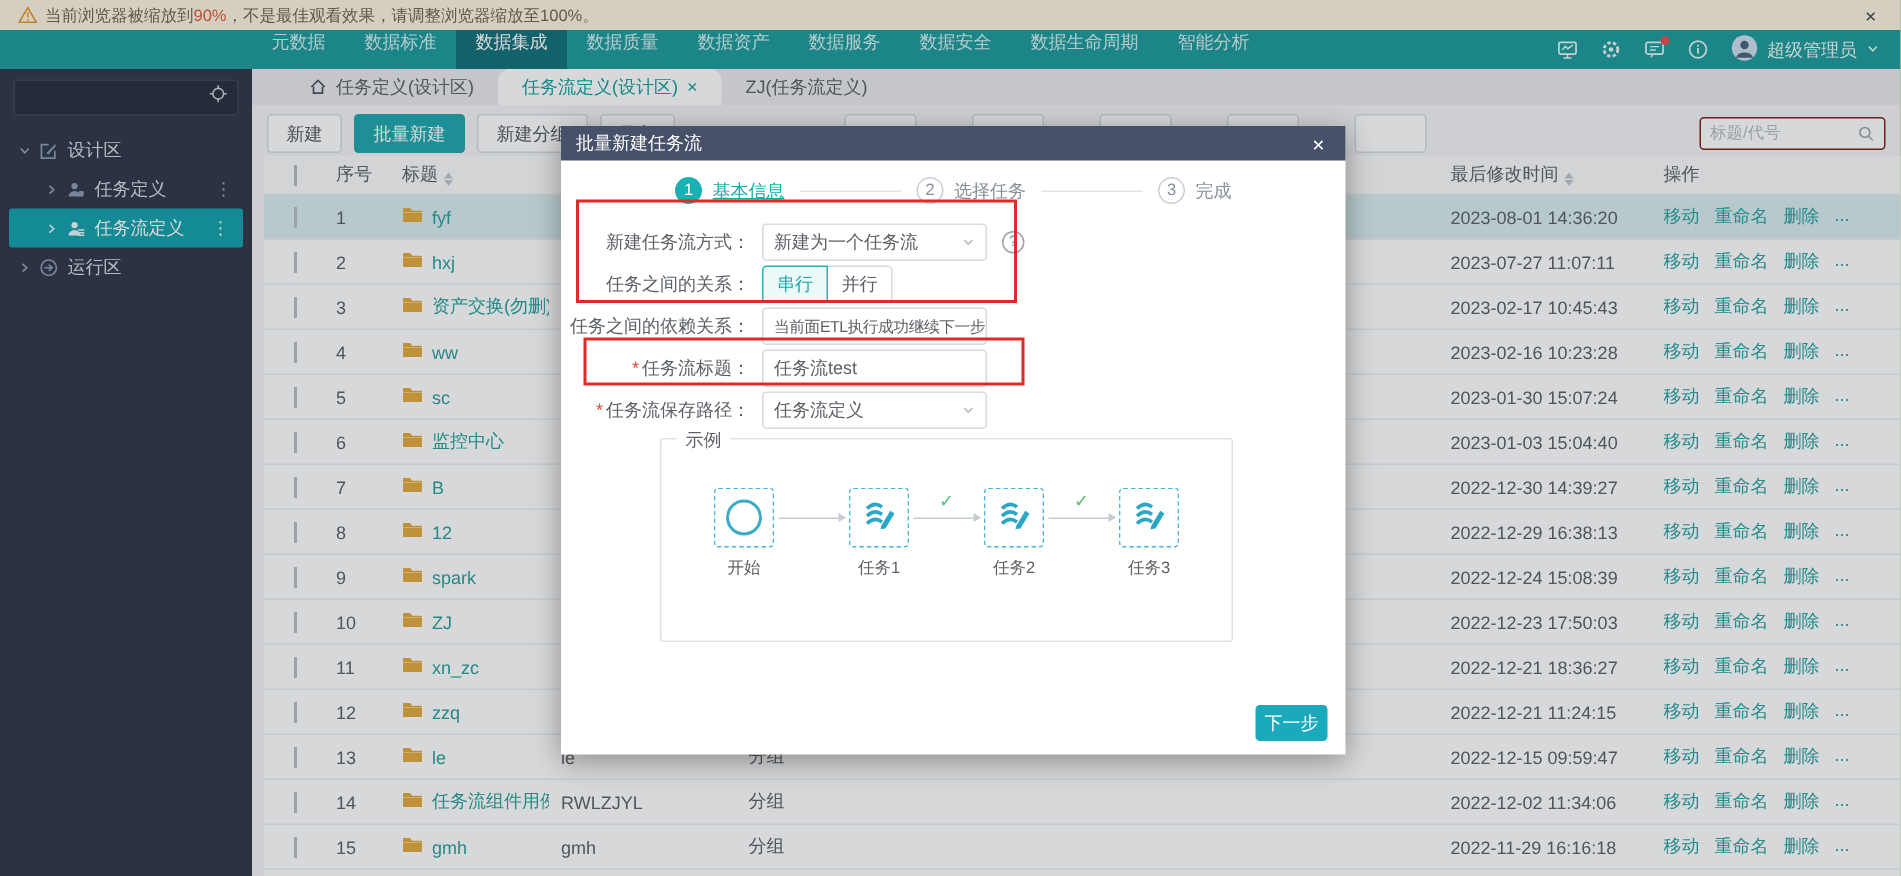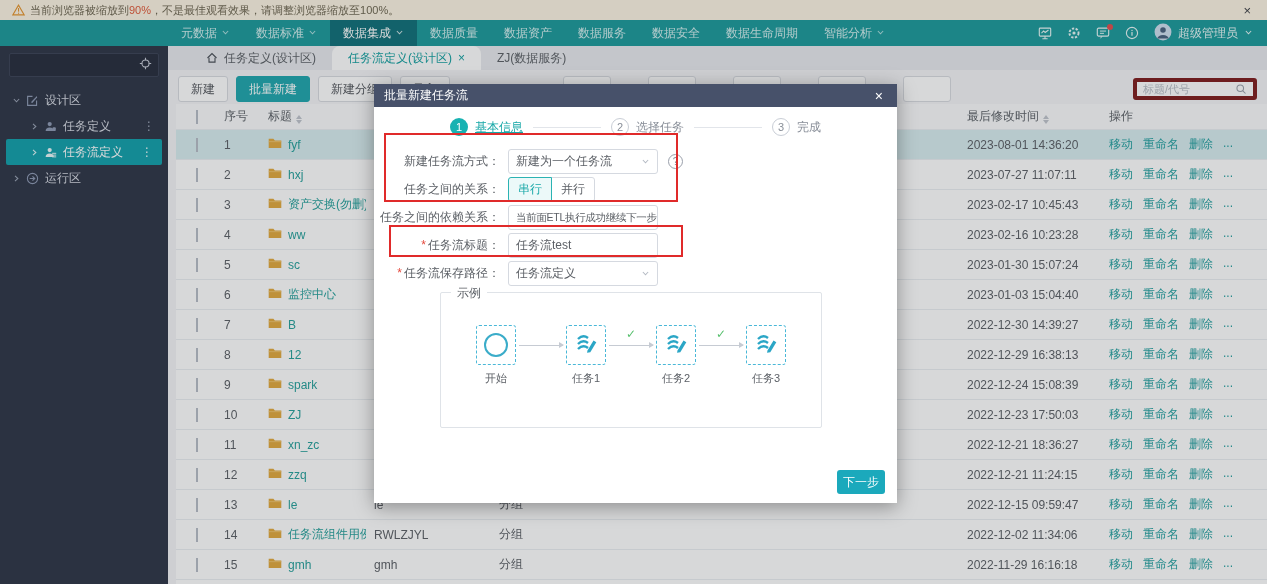--- a/index.html
+++ b/index.html
@@ -15,21 +15,21 @@
   .warnbar .hl { color:#e05a3a; }
   .warn-dismiss { margin-left:auto; margin-right:26px; color:#8a8f99;
     text-decoration:underline; cursor:pointer;margin-top:35px; }
   .warn-close { color:#3c3f45; font-size:13px; cursor:pointer; margin-right:4px; }
 
   
   .navbar { position:absolute; left:0; top:20px; width:1267px; height:26px;
     background:#1c9a9c; display:flex; align-items:stretch; }
   .nav-items { display:flex; margin-left:168px; }
   .nav-item { display:flex; align-items:center; gap:4px; padding:0 13px;
-    font-size:12px; color:#d2efee; cursor:pointer; white-space:nowrap; }
+    font-size:12px; color:#d2efee; cursor:pointer; white-space:nowrap;flex-direction:column; }
   .nav-item.active { background:#0f7079; color:#fff; }
   .nav-item svg { opacity:.8; }
   .nav-right { margin-left:auto; display:flex; align-items:center; gap:15px;
     padding-right:14px; color:#e7f7f6; }
   .nav-ic { position:relative; display:flex; cursor:pointer; }
   .nav-ic .dot { position:absolute; right:-3px; top:-2px; width:6px; height:6px;
     border-radius:50%; background:#e34d4d; }
   .nav-user { display:flex; align-items:center; gap:6px; font-size:12px; cursor:pointer; }
 
   
@@ -70,21 +70,21 @@
   .content { position:absolute; left:0; top:24px; right:0; bottom:0; background:#f4f5f7; }
   .toolbar { position:absolute; left:10px; top:6px; display:flex; gap:8px; }
   .tbtn { height:26px; padding:0 12px; background:#fff; border:1px solid #d8dbe0;
     border-radius:3px; font-size:12px; color:#54575d; display:flex; align-items:center;
     cursor:pointer; white-space:nowrap; }
   .tbtn.primary { background:#1fa7ae; border-color:#1fa7ae; color:#fff; }
   .tstubs { position:absolute; left:395px; top:6px; display:flex; gap:37px; }
   .tstub { width:48px; height:26px; background:#fff; border:1px solid #d8dbe0;
     border-radius:3px; }
   .top-search { position:absolute; right:10px; top:8px; width:124px; height:22px;
-    background:#fff; border:4px solid #7f1d1d; border-radius:3px; display:flex;
+    background:#fff; border:1px solid #7f1d1d; border-radius:3px; display:flex;
     align-items:center; }
   .top-search input { flex:1; border:0; outline:0; font-size:11px; color:#5c6066;
     padding:0 6px; background:transparent; font-family:inherit; width:90px; }
   .top-search input::placeholder { color:#b7bcc4; }
   .top-search .mag { display:flex; padding-right:6px; color:#9ba1ab; }
 
   .table { position:absolute; left:8px; top:34px; right:0; bottom:0; background:#fff; }
   .trow { display:grid; grid-template-columns:40px 44px 106px 125px 125px 125px 218px 142px auto;
     align-items:center; border-bottom:1px solid #ebeef2; background:#fff; }
   .trow.head { height:26px; font-size:12px; color:#5c6066; background:#fafbfc; }
@@ -355,21 +355,21 @@
               <path d="M4 7.5 V13.5 H12 V7.5" stroke="currentColor" stroke-width="1.5"></path>
             </svg>
           </span>
           <span>任务定义(设计区)</span>
         </div>
         <div class="tab active">
           <span>任务流定义(设计区)</span>
           <span class="tclose">×</span>
         </div>
         <div class="tab">
-          <span>ZJ(数据服务)</span>
+          <span>ZJ(任务流定义)</span>
         </div>
       </div>
     <div class="content">
       <div class="toolbar" id="toolbar">
           <div class="tbtn">新建</div>
           <div class="tbtn primary">批量新建</div>
           <div class="tbtn">新建分组</div>
           <div class="tbtn">导入</div>
         </div>
       <div class="tstubs">

